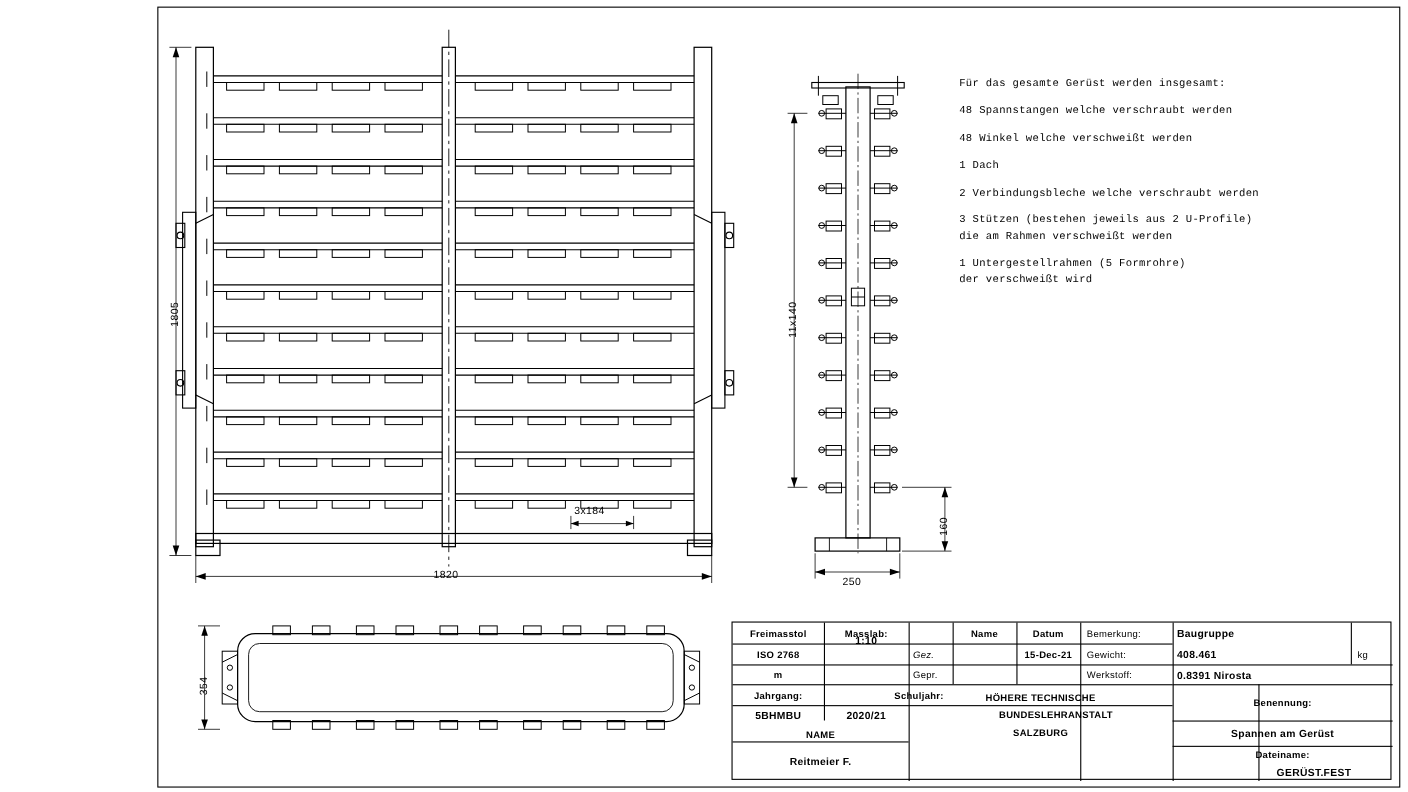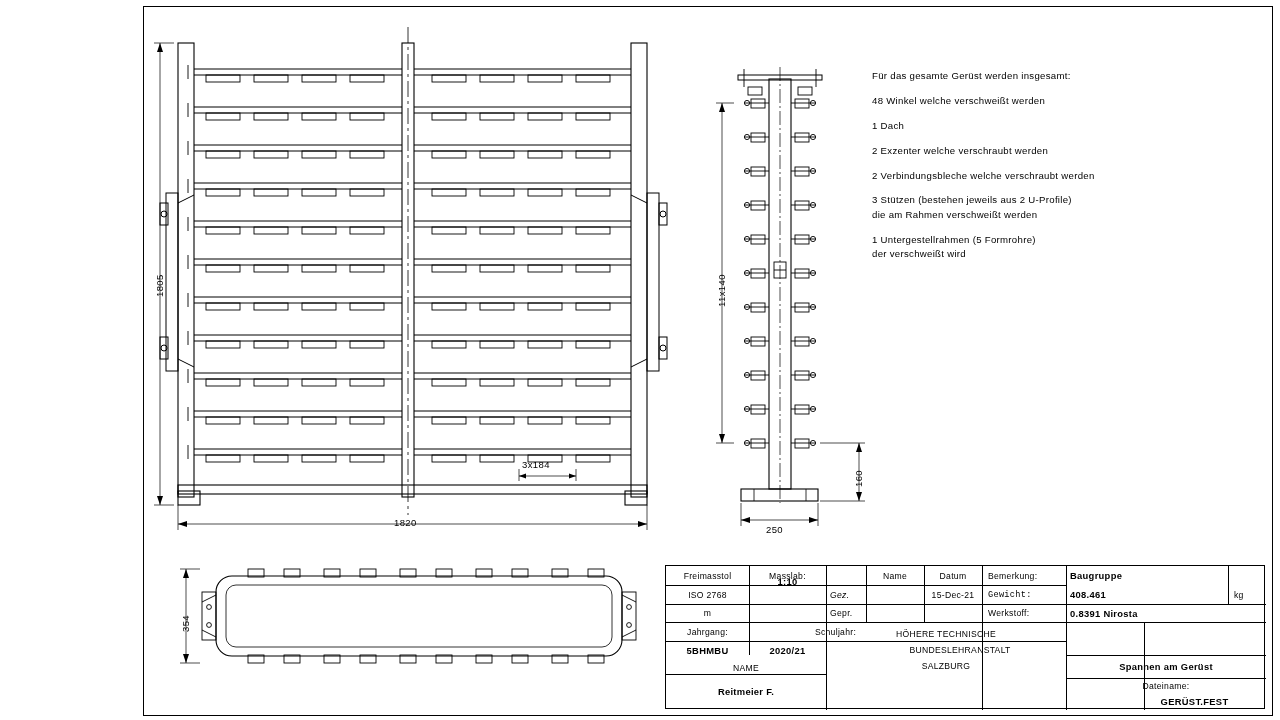--- a/index.html
+++ b/index.html
@@ -2,28 +2,28 @@
 <html><head>
 <meta charset="utf-8">
 <style>
   html,body{margin:0;padding:0;background:#ffffff;}
   body{width:1280px;height:720px;overflow:hidden;font-family:"Liberation Sans",sans-serif;color:#000;}
   #sheet{position:absolute;left:0;top:0;width:1280px;height:720px;background:#fff;}
   .frame{position:absolute;left:143px;top:6px;width:1128px;height:708px;border:1.5px solid #000;background:#fff;}
   .drawing{position:absolute;left:0;top:0;width:1128px;height:708px;}
   svg{display:block;}
   .notes{position:absolute;left:728px;top:62px;width:330px;font-size:9.6px;line-height:1.5;letter-spacing:.3px;}
-  .notes p{margin:0 0 10.5px 0;white-space:pre-line;}
+  .notes p{margin:0 0 10.5px 0;white-space:pre-line;font-family:Liberation Mono, monospace;}
   .dimtxt{position:absolute;font-size:9.5px;letter-spacing:.4px;}
   .rot90{transform:rotate(-90deg);transform-origin:left top;}
   
   .tb{position:absolute;left:521px;top:558px;width:600px;height:144px;border:1.3px solid #000;box-sizing:border-box;}
   .tb div{position:absolute;box-sizing:border-box;}
   .cell{font-size:8.6px;letter-spacing:.3px;display:flex;align-items:center;}
-  .c-c{justify-content:center;}
+  .c-c{justify-content:center;font-weight:bold;}
   .bold{font-weight:bold;font-size:9.4px;}
   .vline{position:absolute;top:0;width:0;border-left:1.1px solid #000;}
   .hline{position:absolute;left:0;height:0;border-top:1.1px solid #000;}
 </style>
 </head>
 <body>
 
 <div id="sheet">
   <div class="frame">
 
@@ -447,23 +447,23 @@
     <div class="dimtxt rot90" style="left:10px;top:290px;">1805</div>
     <div class="dimtxt" style="left:250px;top:510px;">1820</div>
     <div class="dimtxt" style="left:378px;top:452px;">3x184</div>
     <div class="dimtxt rot90" style="left:572px;top:300px;">11x140</div>
     <div class="dimtxt rot90" style="left:709px;top:480px;">160</div>
     <div class="dimtxt" style="left:622px;top:517px;">250</div>
     <div class="dimtxt rot90" style="left:36px;top:625px;">354</div>
 
     <div class="notes">
       <p>Für das gesamte Gerüst werden insgesamt:</p>
+      <p>48 Spannstangen welche verschraubt werden</p>
       <p>48 Winkel welche verschweißt werden</p>
       <p>1 Dach</p>
-      <p>2 Exzenter welche verschraubt werden</p>
       <p>2 Verbindungsbleche welche verschraubt werden</p>
       <p>3 Stützen (bestehen jeweils aus 2 U-Profile)
 die am Rahmen verschweißt werden</p>
       <p>1 Untergestellrahmen (5 Formrohre)
 der verschweißt wird</p>
     </div>
 
     <div class="tb">
 
       <div class="vline" style="left:83px;height:89px;"></div>
@@ -488,31 +488,32 @@
       <div class="cell c-c" style="left:83px;top:0;width:77px;height:19px;">Masslab:</div>
       <div class="cell c-c" style="left:200px;top:0;width:58px;height:19px;">Name</div>
       <div class="cell c-c" style="left:258px;top:0;width:58px;height:19px;">Datum</div>
       <div class="cell" style="left:322px;top:0;width:80px;height:19px;">Bemerkung:</div>
       <div class="cell bold" style="left:404px;top:0;width:150px;height:19px;">Baugruppe</div>
 
       <div class="cell c-c" style="left:0;top:19px;width:83px;height:19px;">ISO 2768</div>
       <div class="cell c-c bold" style="left:83px;top:6px;width:77px;height:19px;">1:10</div>
       <div class="cell" style="left:164px;top:19px;width:36px;height:19px;font-style:italic;">Gez.</div>
       <div class="cell c-c" style="left:258px;top:19px;width:58px;height:19px;">15-Dec-21</div>
-      <div class="cell" style="left:322px;top:19px;width:80px;height:19px;font-family:Liberation Mono, monospace;">Gewicht:</div>
+      <div class="cell" style="left:322px;top:19px;width:80px;height:19px;">Gewicht:</div>
       <div class="cell bold" style="left:404px;top:19px;width:150px;height:19px;">408.461</div>
       <div class="cell" style="left:568px;top:19px;width:30px;height:19px;">kg</div>
 
       <div class="cell c-c" style="left:0;top:38px;width:83px;height:18px;">m</div>
       <div class="cell" style="left:164px;top:38px;width:36px;height:18px;">Gepr.</div>
       <div class="cell" style="left:322px;top:38px;width:80px;height:18px;">Werkstoff:</div>
       <div class="cell bold" style="left:404px;top:38px;width:190px;height:18px;">0.8391 Nirosta</div>
 
       <div class="cell c-c" style="left:0;top:56px;width:83px;height:19px;">Jahrgang:</div>
       <div class="cell c-c" style="left:83px;top:56px;width:77px;height:19px;margin-left:48px;">Schuljahr:</div>
+      <div class="cell c-c" style="left:400px;top:56px;width:200px;height:33px;">Benennung:</div>
 
       <div class="cell c-c bold" style="left:0;top:75px;width:83px;height:19px;">5BHMBU</div>
       <div class="cell c-c bold" style="left:83px;top:75px;width:77px;height:19px;">2020/21</div>
       <div class="cell c-c bold" style="left:400px;top:89px;width:200px;height:23px;">Spannen am Gerüst</div>
 
       <div class="cell c-c" style="left:160px;top:60px;width:240px;height:16px;">HÖHERE TECHNISCHE</div>
       <div class="cell c-c" style="left:160px;top:76px;width:240px;height:16px;padding-left:28px;">BUNDESLEHRANSTALT</div>
       <div class="cell c-c" style="left:160px;top:92px;width:240px;height:16px;">SALZBURG</div>
 
       <div class="cell c-c" style="left:0;top:94px;width:160px;height:16px;">NAME</div>

